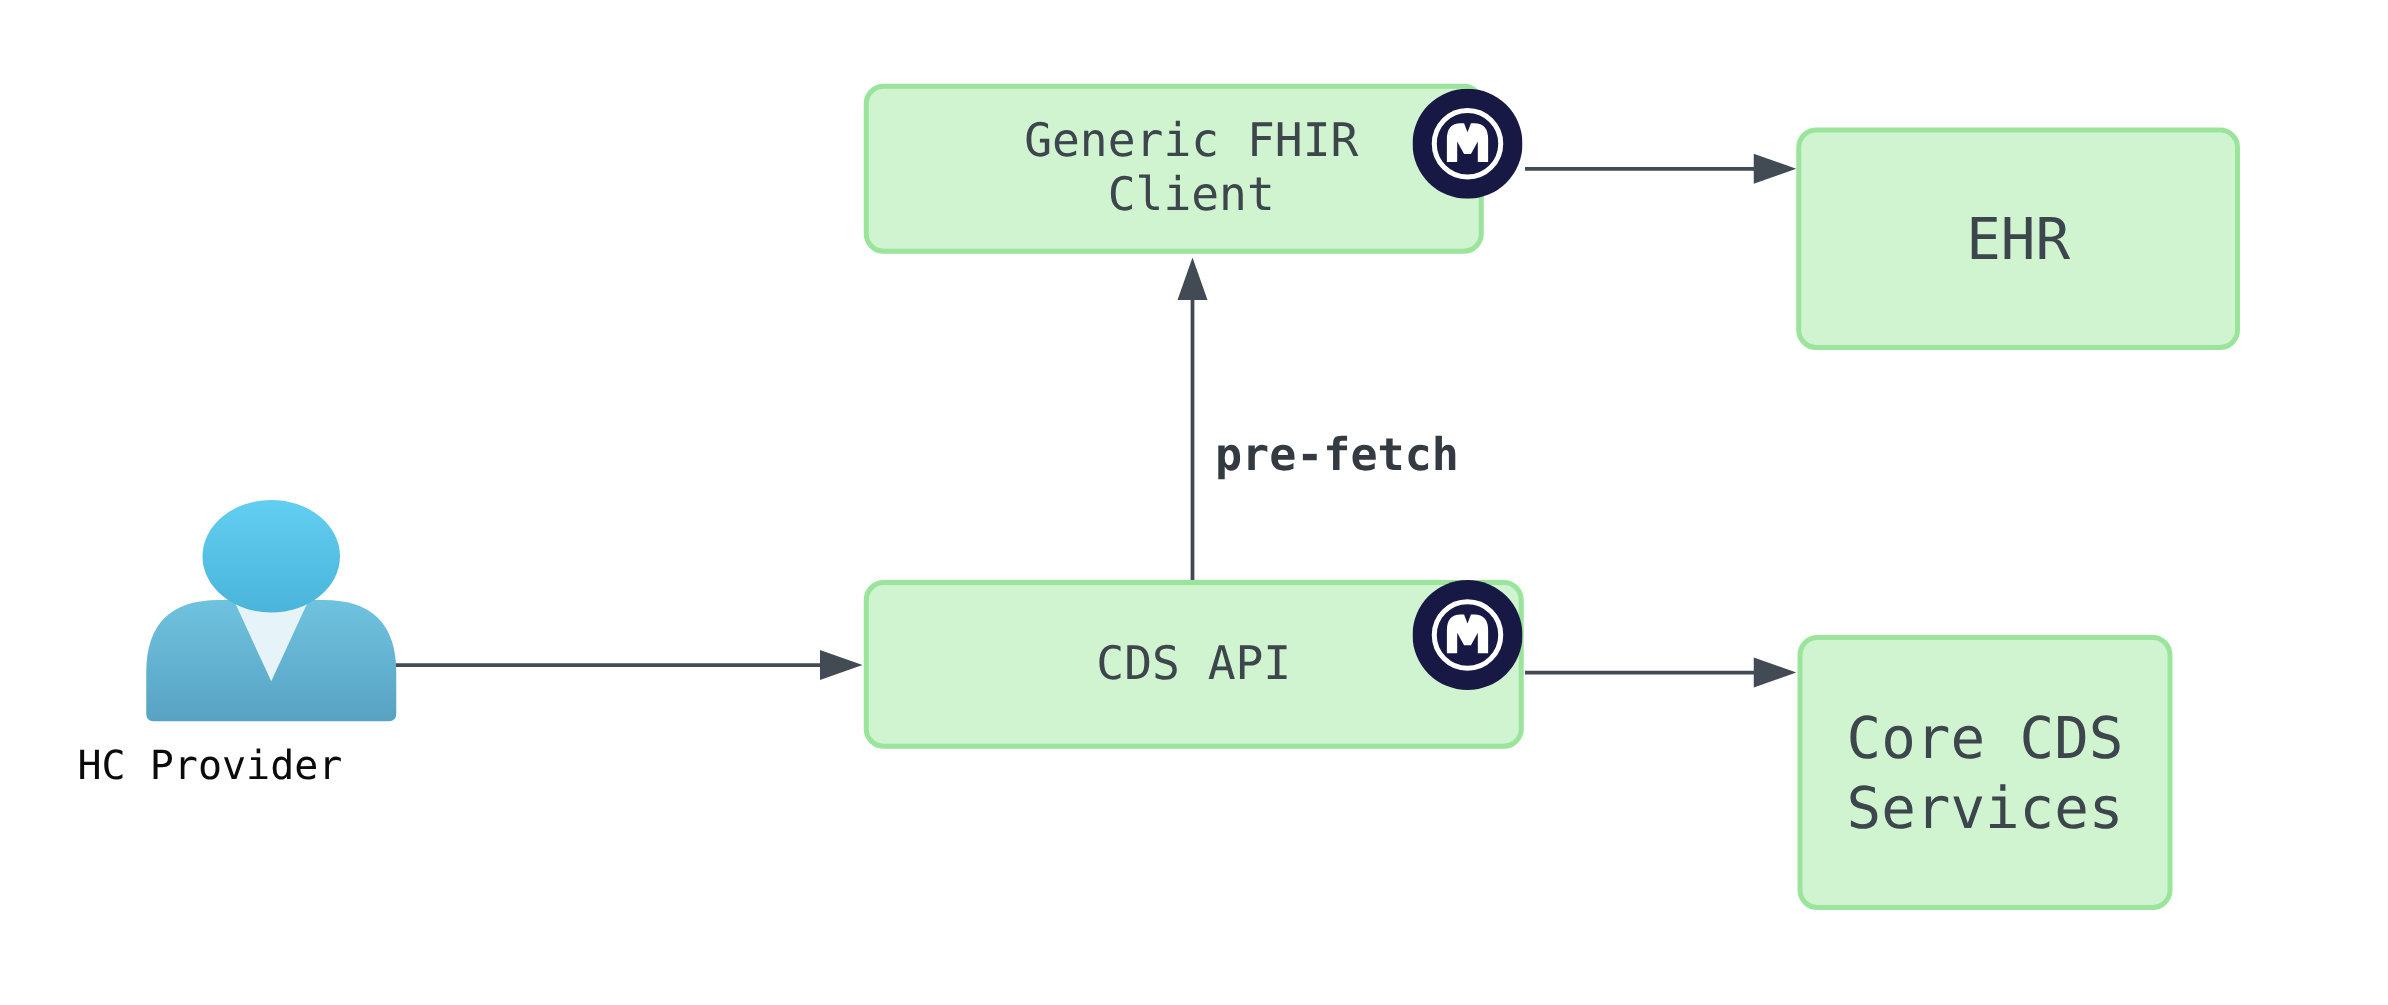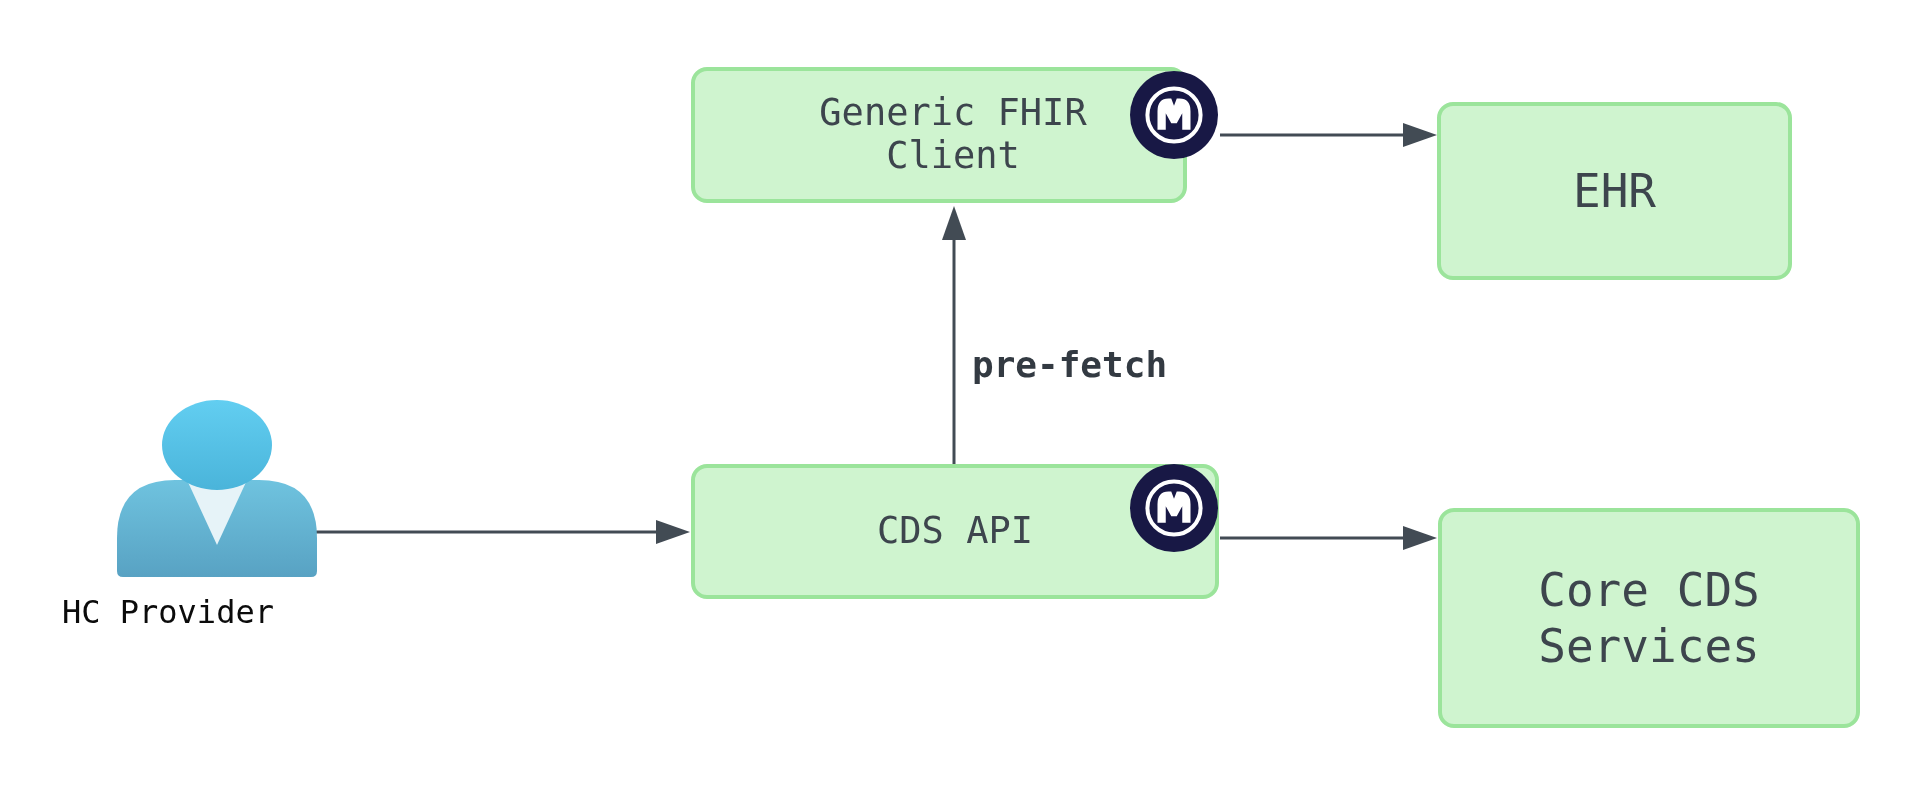--- a/index.html
+++ b/index.html
@@ -33,21 +33,21 @@
     text-align: center;
     color: var(--node-text, #3d454d);
     white-space: pre-line;
     z-index: 2;
   }
   .node-small-text { font-size: 37px; line-height: 1.15; }
   .node-large-text { font-size: 46px; line-height: 1.22; }
   #node-fhir-client { left: 691px; top: 67px;  width: 496px; height: 136px; padding-left: 28px; }
   #node-cds-api     { left: 691px; top: 464px; width: 528px; height: 135px; }
   #node-ehr         { left: 1437px; top: 102px; width: 355px; height: 178px; }
-  #node-core-cds    { left: 1438px; top: 508px; width: 422px; height: 220px; }
+  #node-core-cds    { left: 1438px; top: 508px; width: 300px; height: 220px; }
   .logo-badge {
     position: absolute;
     width: 88px; height: 88px;
     z-index: 3;
   }
   #logo-fhir { left: 1130px; top: 71px; }
   #logo-cds  { left: 1130px; top: 464px; }
   #edge-label-prefetch {
     position: absolute;
     left: 972px; top: 309px;

